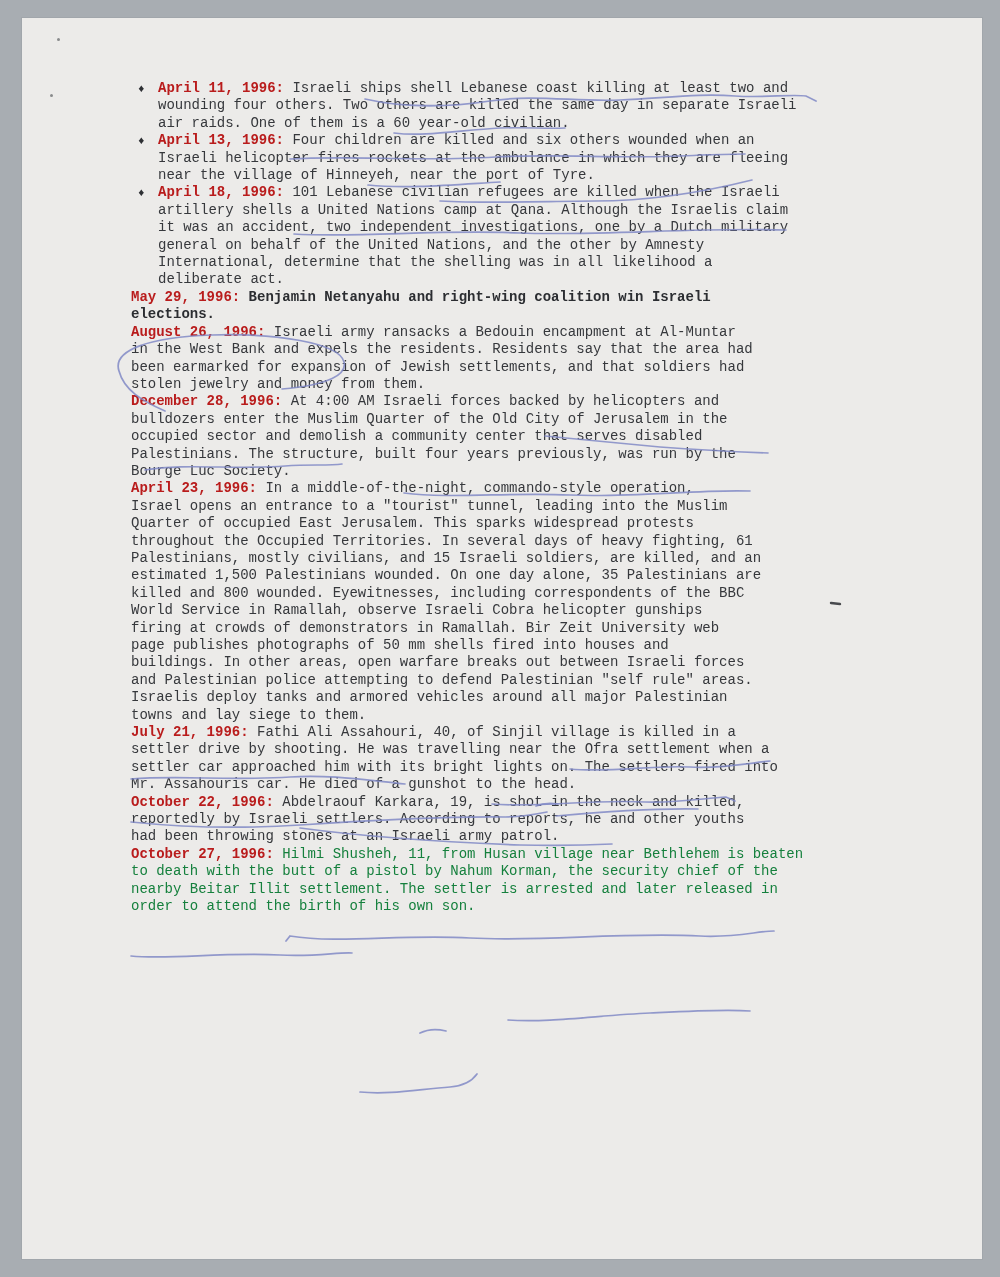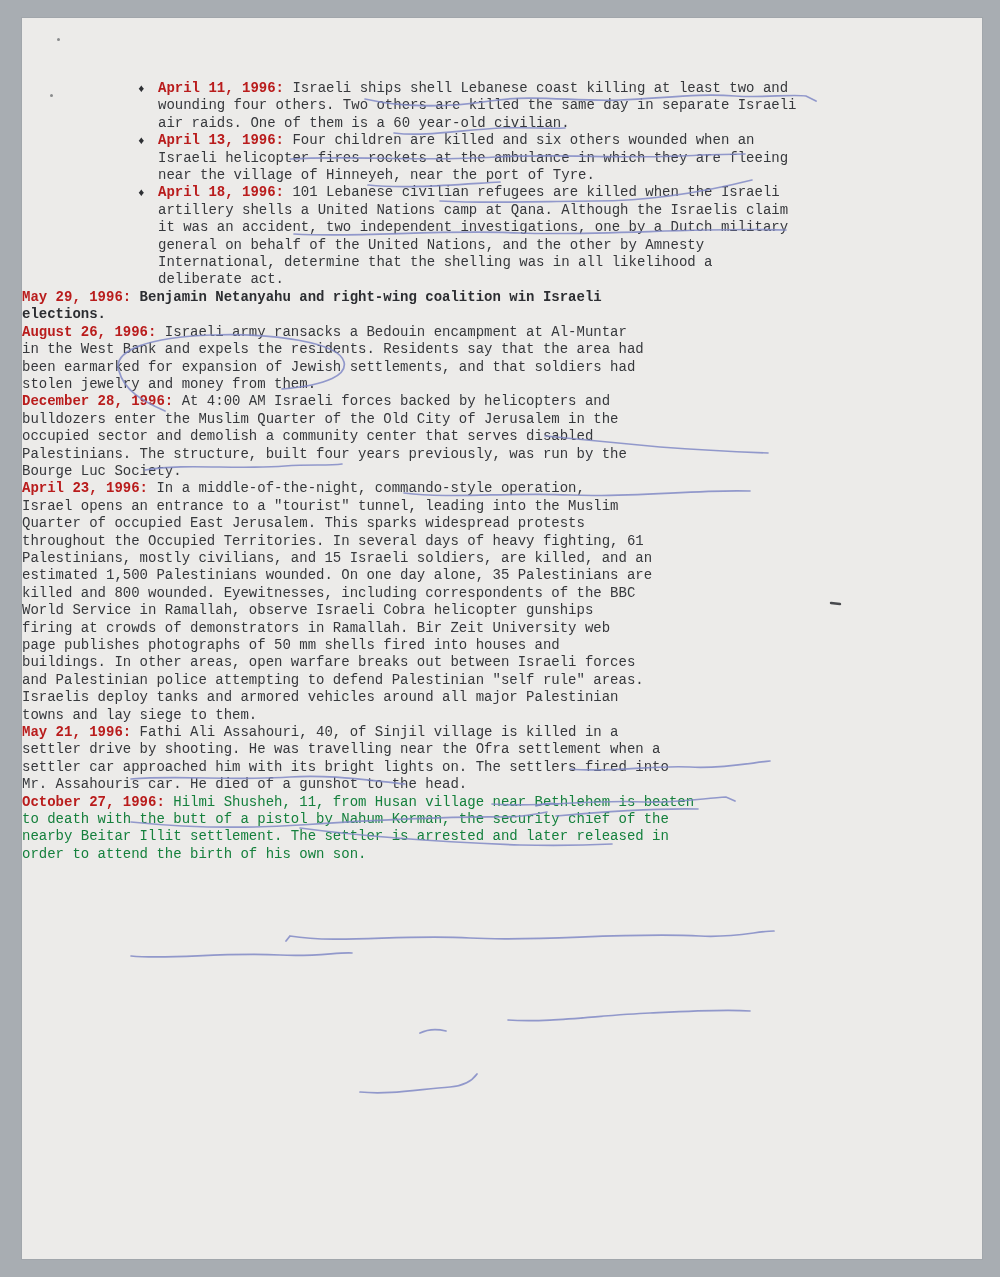--- a/index.html
+++ b/index.html
@@ -17,21 +17,21 @@
     box-shadow:0 0 0 1px rgba(0,0,0,0.04);
   }
   .content{position:absolute;left:0;top:62px;width:100%;}
   p.entry, p.bullet{
     margin:0;
     font-size:14px;
     line-height:17.4px;
     color:#36383c;
     white-space:pre-wrap;
   }
-  p.entry{}
+  p.entry{margin-left:109px;}
   p.bullet{margin-left:115px;padding-left:21px;position:relative;}
   .diamond{
     position:absolute;left:1px;top:1px;
     font-size:11px;color:#2e3034;
   }
   .date{font-weight:bold;color:#b91c1c;}
   .gap-std{margin-top:17px;}
   .gap-lg{margin-top:33px;}
   .gap-sm{margin-top:12px;}
   .gap-14{margin-top:14px;}
@@ -106,25 +106,28 @@
 estimated 1,500 Palestinians wounded. On one day alone, 35 Palestinians are
 killed and 800 wounded. Eyewitnesses, including correspondents of the BBC
 World Service in Ramallah, observe Israeli Cobra helicopter gunships
 firing at crowds of demonstrators in Ramallah. Bir Zeit University web
 page publishes photographs of 50 mm shells fired into houses and
 buildings. In other areas, open warfare breaks out between Israeli forces
 and Palestinian police attempting to defend Palestinian "self rule" areas.
 Israelis deploy tanks and armored vehicles around all major Palestinian
 towns and lay siege to them.</span></p>
 
-      <p class="entry gap-sm"><span class="date">May 21, 1996:</span><span class="txt"> Fathi Ali Assahouri, 40, of Sinjil village is killed in a
+      <p class="entry gap-sm"><span class="date">July 21, 1996:</span><span class="txt"> Fathi Ali Assahouri, 40, of Sinjil village is killed in a
 settler drive by shooting. He was travelling near the Ofra settlement when a
 settler car approached him with its bright lights on. The settlers fired into
 Mr. Assahouris car. He died of a gunshot to the head.</span></p>
 
+      <p class="entry gap-14"><span class="date">October 22, 1996:</span><span class="txt"> Abdelraouf Karkara, 19, is shot in the neck and killed,
+reportedly by Israeli settlers. According to reports, he and other youths
+had been throwing stones at an Israeli army patrol.</span></p>
 
       <p class="entry gap-std faded"><span class="date">October 27, 1996:</span><span class="txt"> Hilmi Shusheh, 11, from Husan village near Bethlehem is beaten
 to death with the butt of a pistol by Nahum Korman, the security chief of the
 nearby Beitar Illit settlement. The settler is arrested and later released in
 order to attend the birth of his own son.</span></p>
 
     </div>
   </div>
 
   <svg class="pen-overlay" viewBox="0 0 1000 1277" xmlns="http://www.w3.org/2000/svg">

